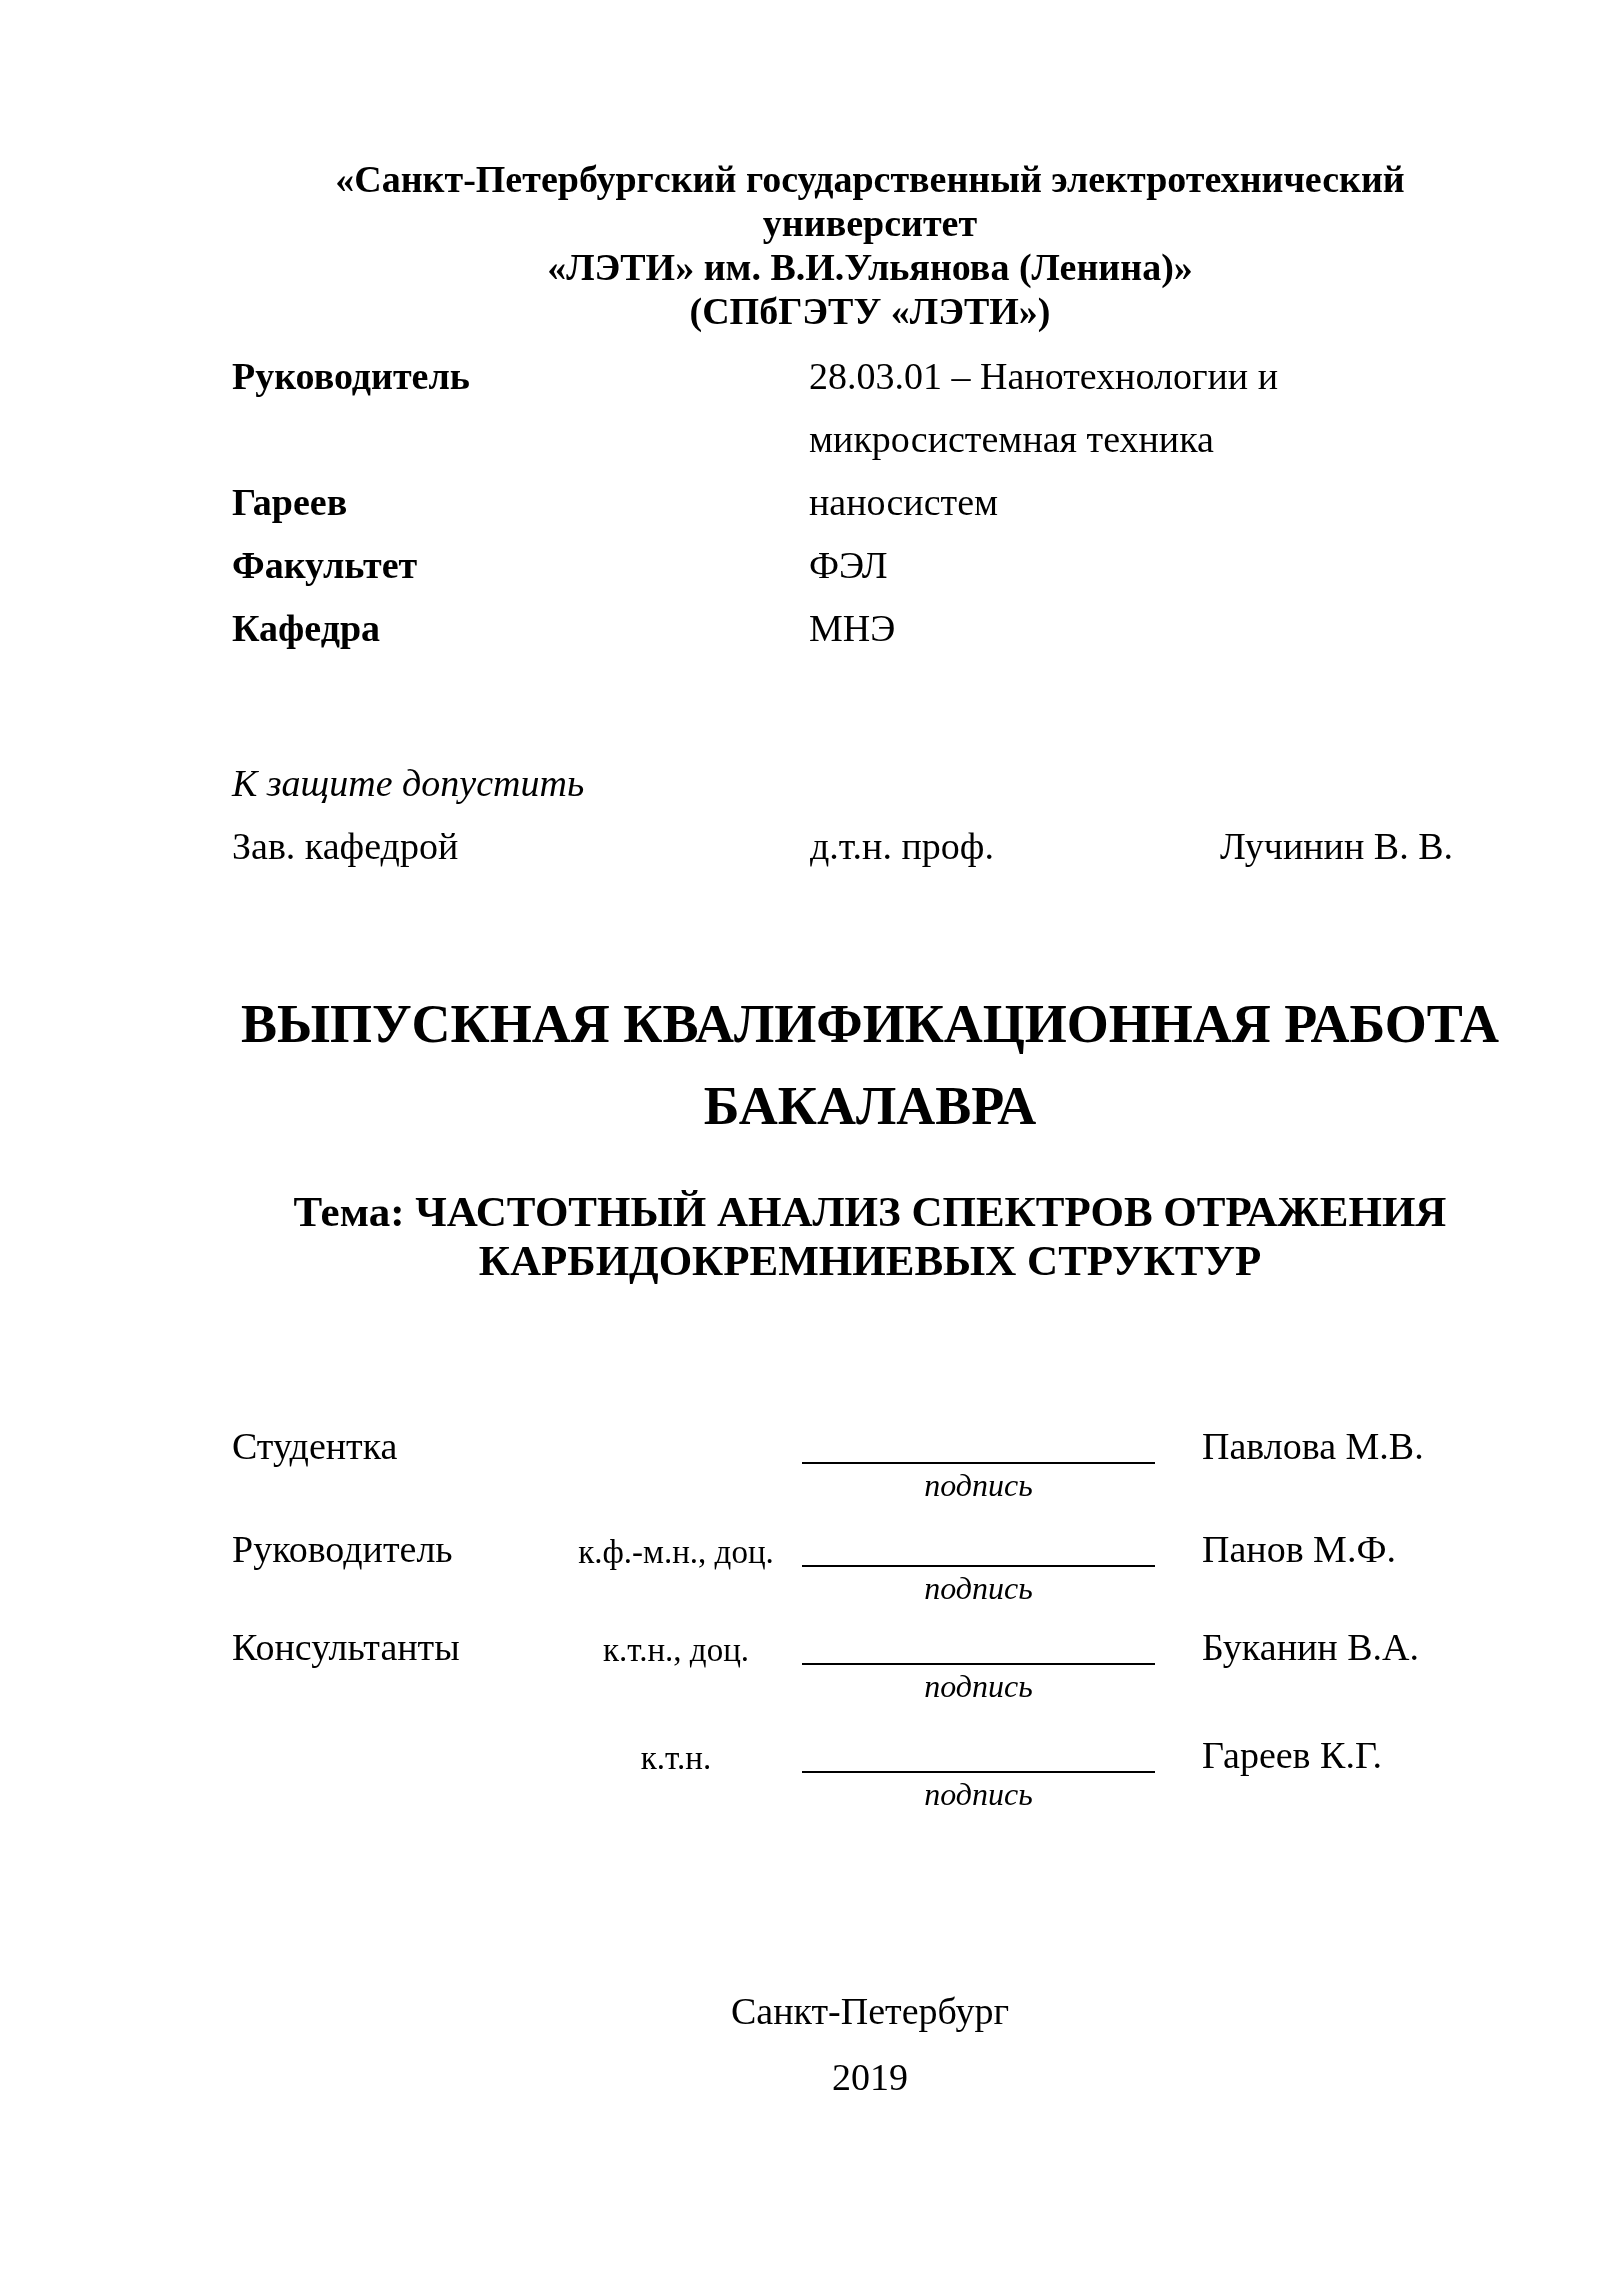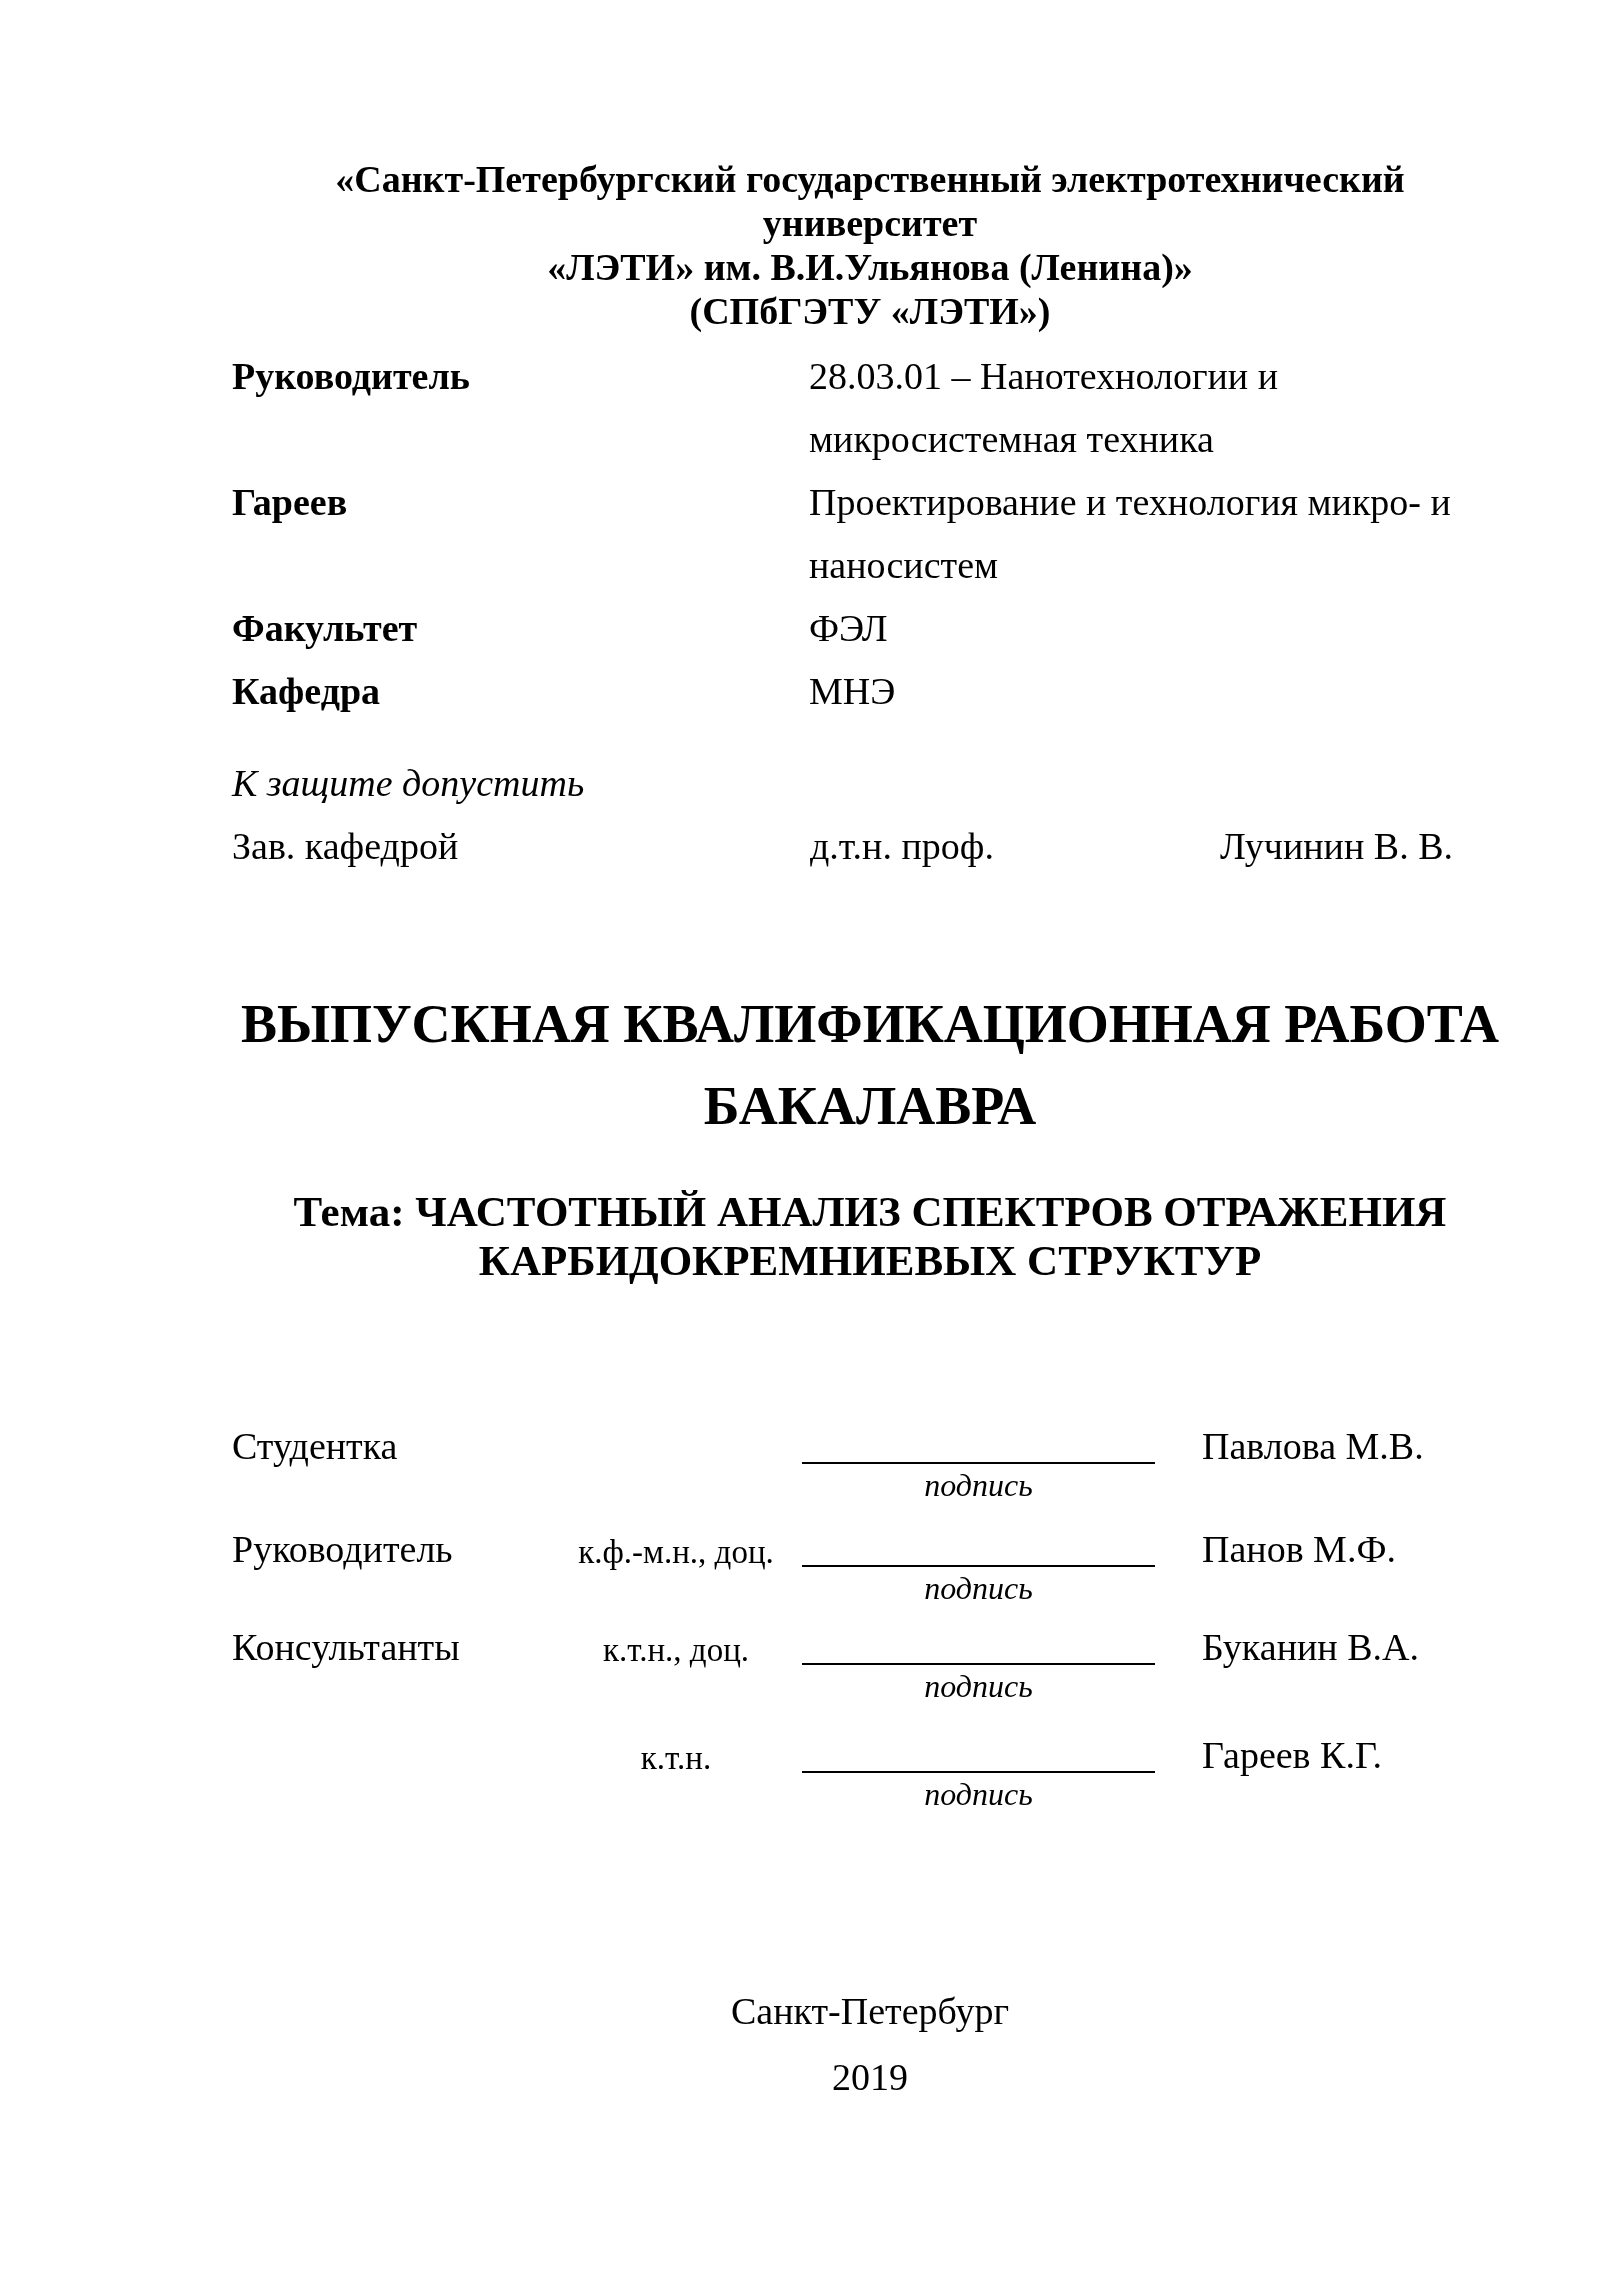--- a/index.html
+++ b/index.html
@@ -55,21 +55,20 @@
     <div class="frow">
       <div class="flabel">Руководитель</div>
       <div class="fvalue">
         <div>28.03.01 – Нанотехнологии и</div>
         <div>микросистемная техника</div>
       </div>
     </div>
     <div class="frow">
       <div class="flabel">Гареев</div>
       <div class="fvalue">
-        <div>Проектирование и технология микро- и</div>
         <div>наносистем</div>
       </div>
     </div>
     <div class="frow">
       <div class="flabel">Факультет</div>
       <div class="fvalue">
         <div>ФЭЛ</div>
       </div>
     </div>
     <div class="frow">

